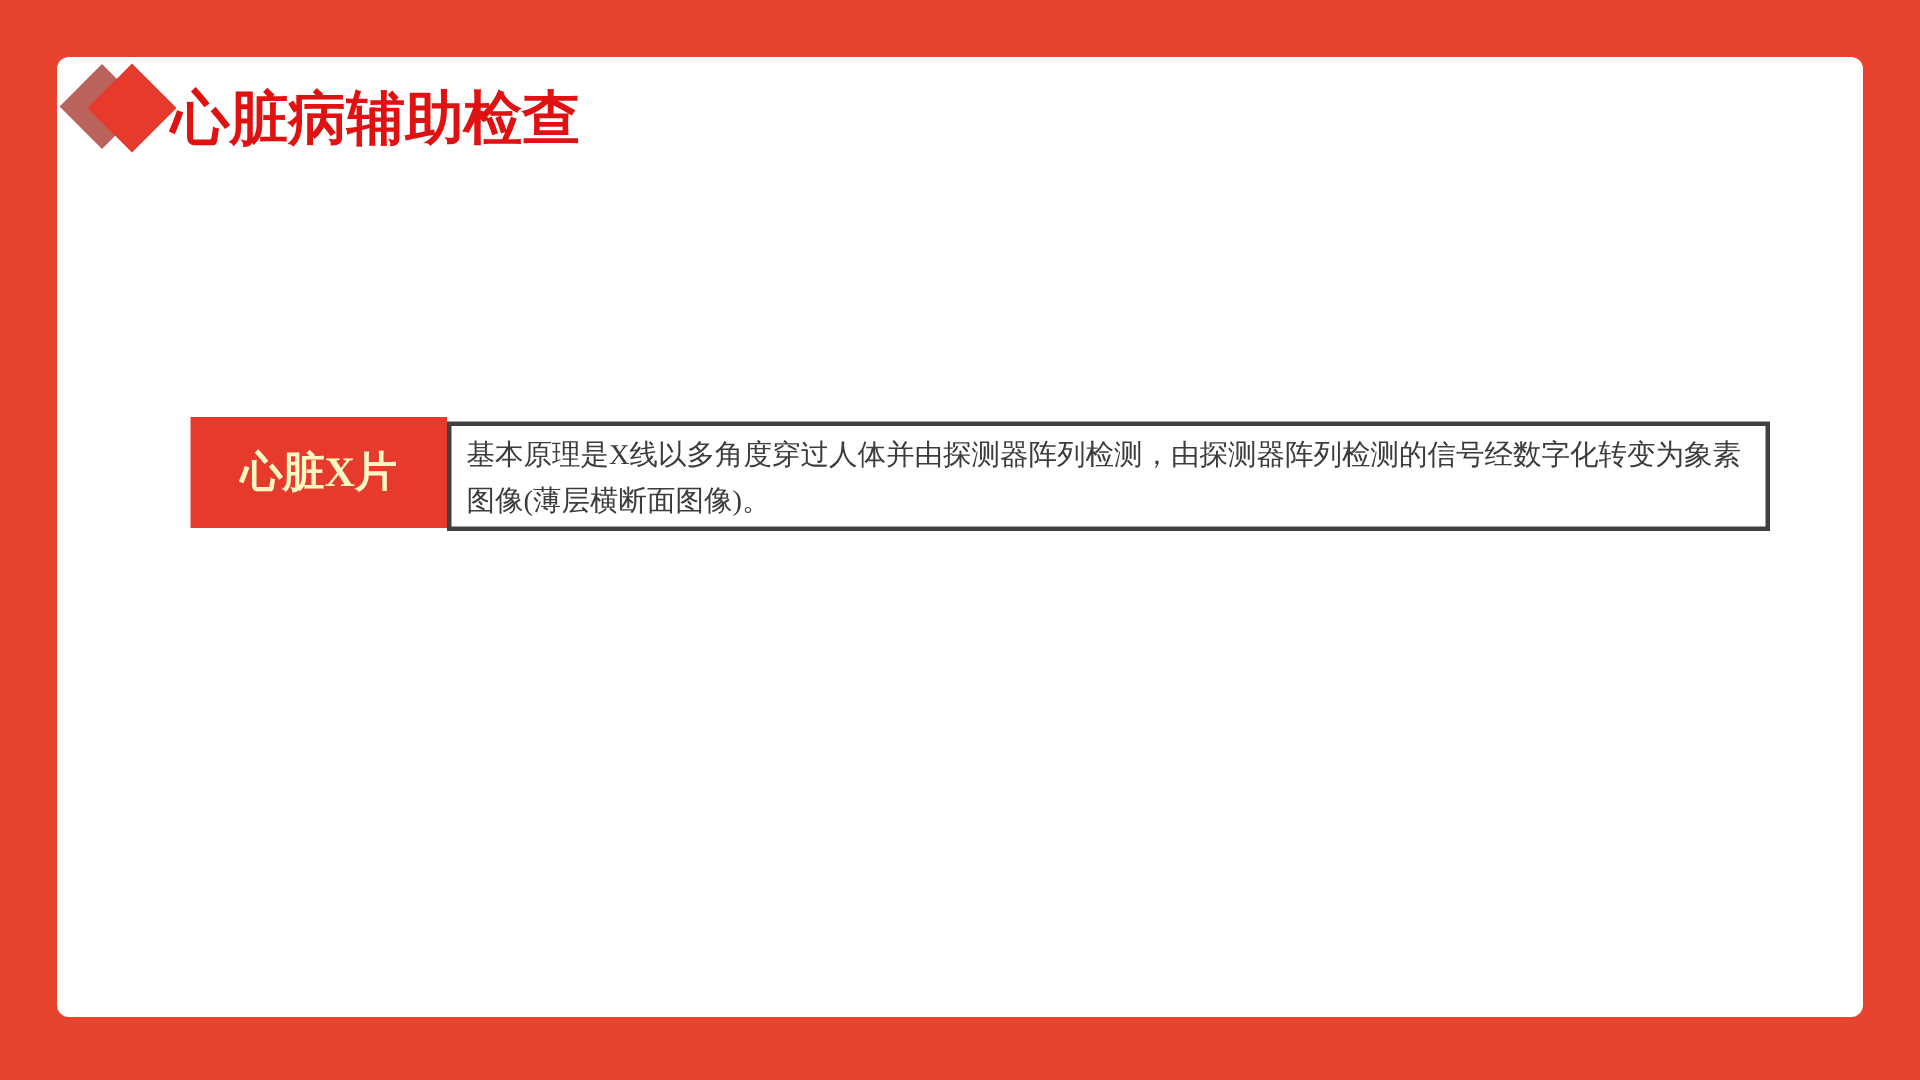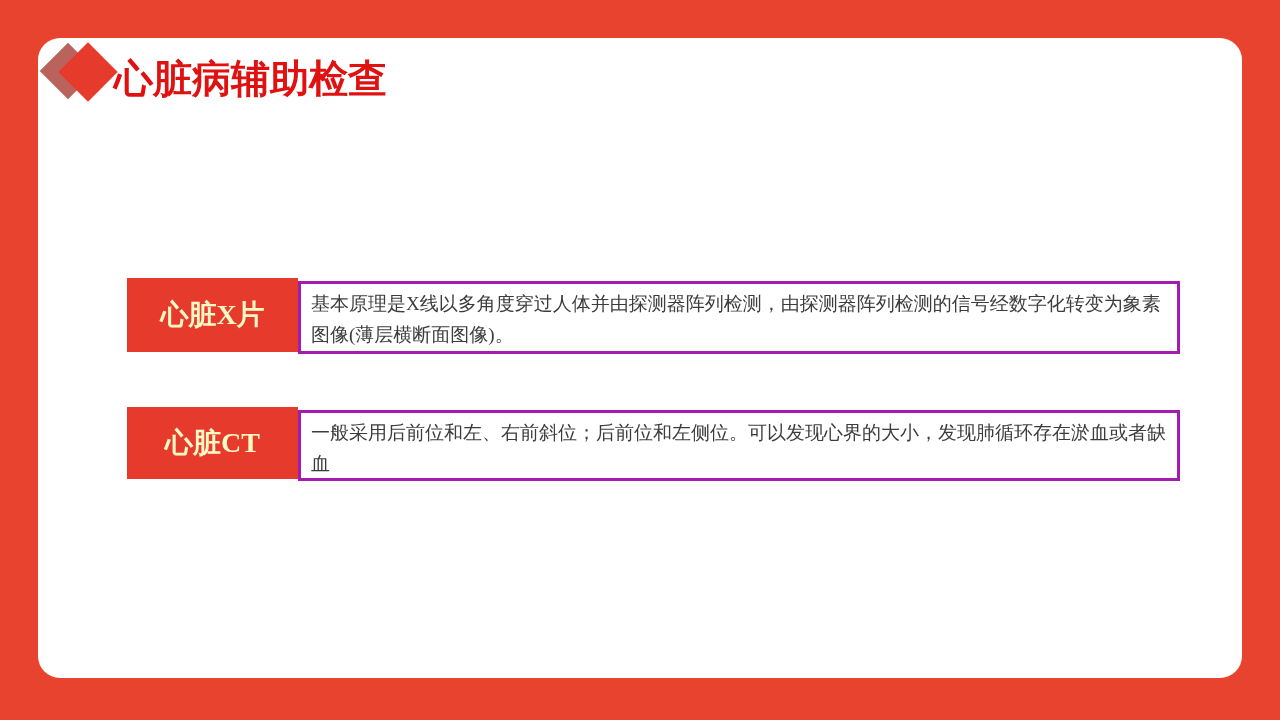--- a/index.html
+++ b/index.html
@@ -11,21 +11,21 @@
   .stage {
     position: relative;
     width: 1280px; height: 720px;
     background: #e8432f;
   }
   .card {
     position: absolute;
     left: 38px; top: 38px;
     width: 1204px; height: 640px;
     background: #ffffff;
-    border-radius: 22px;
+    border-radius: 8px;
   }
   
   .header { position: absolute; left: 0; top: 0; width: 100%; height: 120px; }
   .diamond-icon { position: absolute; left: 0; top: 0; width: 90px; height: 80px; }
   .d-back {
     position: absolute; left: 10px; top: 13px;
     width: 40px; height: 40px;
     background: #b9635c;
     transform: rotate(45deg);
   }
@@ -54,21 +54,21 @@
     color: #fef9c3;
     font-size: 28px;
     font-weight: bold;
     display: flex; align-items: center; justify-content: center;
     white-space: nowrap;
   }
   .row-text {
     position: absolute; left: 171px; right: 0;
     top: 3px; bottom: -2px;
     background: #ffffff;
-    border: 3px solid #a21caf;
+    border: 3px solid #404040;
     padding: 4px 8px 0 10px;
     font-size: 19px;
     line-height: 31px;
     color: #3c3c3c;
     white-space: pre-line;
     overflow: hidden;
   }
 </style>
 </head>
 <body>
@@ -83,20 +83,15 @@
       </span>
       <h1 class="page-title">心脏病辅助检查</h1>
     </div>
 
     <section class="row row-1">
       <div class="row-label">心脏X片</div>
       <div class="row-text">基本原理是X线以多角度穿过人体并由探测器阵列检测，由探测器阵列检测的信号经数字化转变为象素
 图像(薄层横断面图像)。</div>
     </section>
 
-    <section class="row row-2">
-      <div class="row-label">心脏CT</div>
-      <div class="row-text">一般采用后前位和左、右前斜位；后前位和左侧位。可以发现心界的大小，发现肺循环存在淤血或者缺血
-的情况，肺动脉段是否存在突出，是否 存在胸腔积液和心包积液等。</div>
-    </section>
 
   </div>
 </div>
 
 </body></html>

